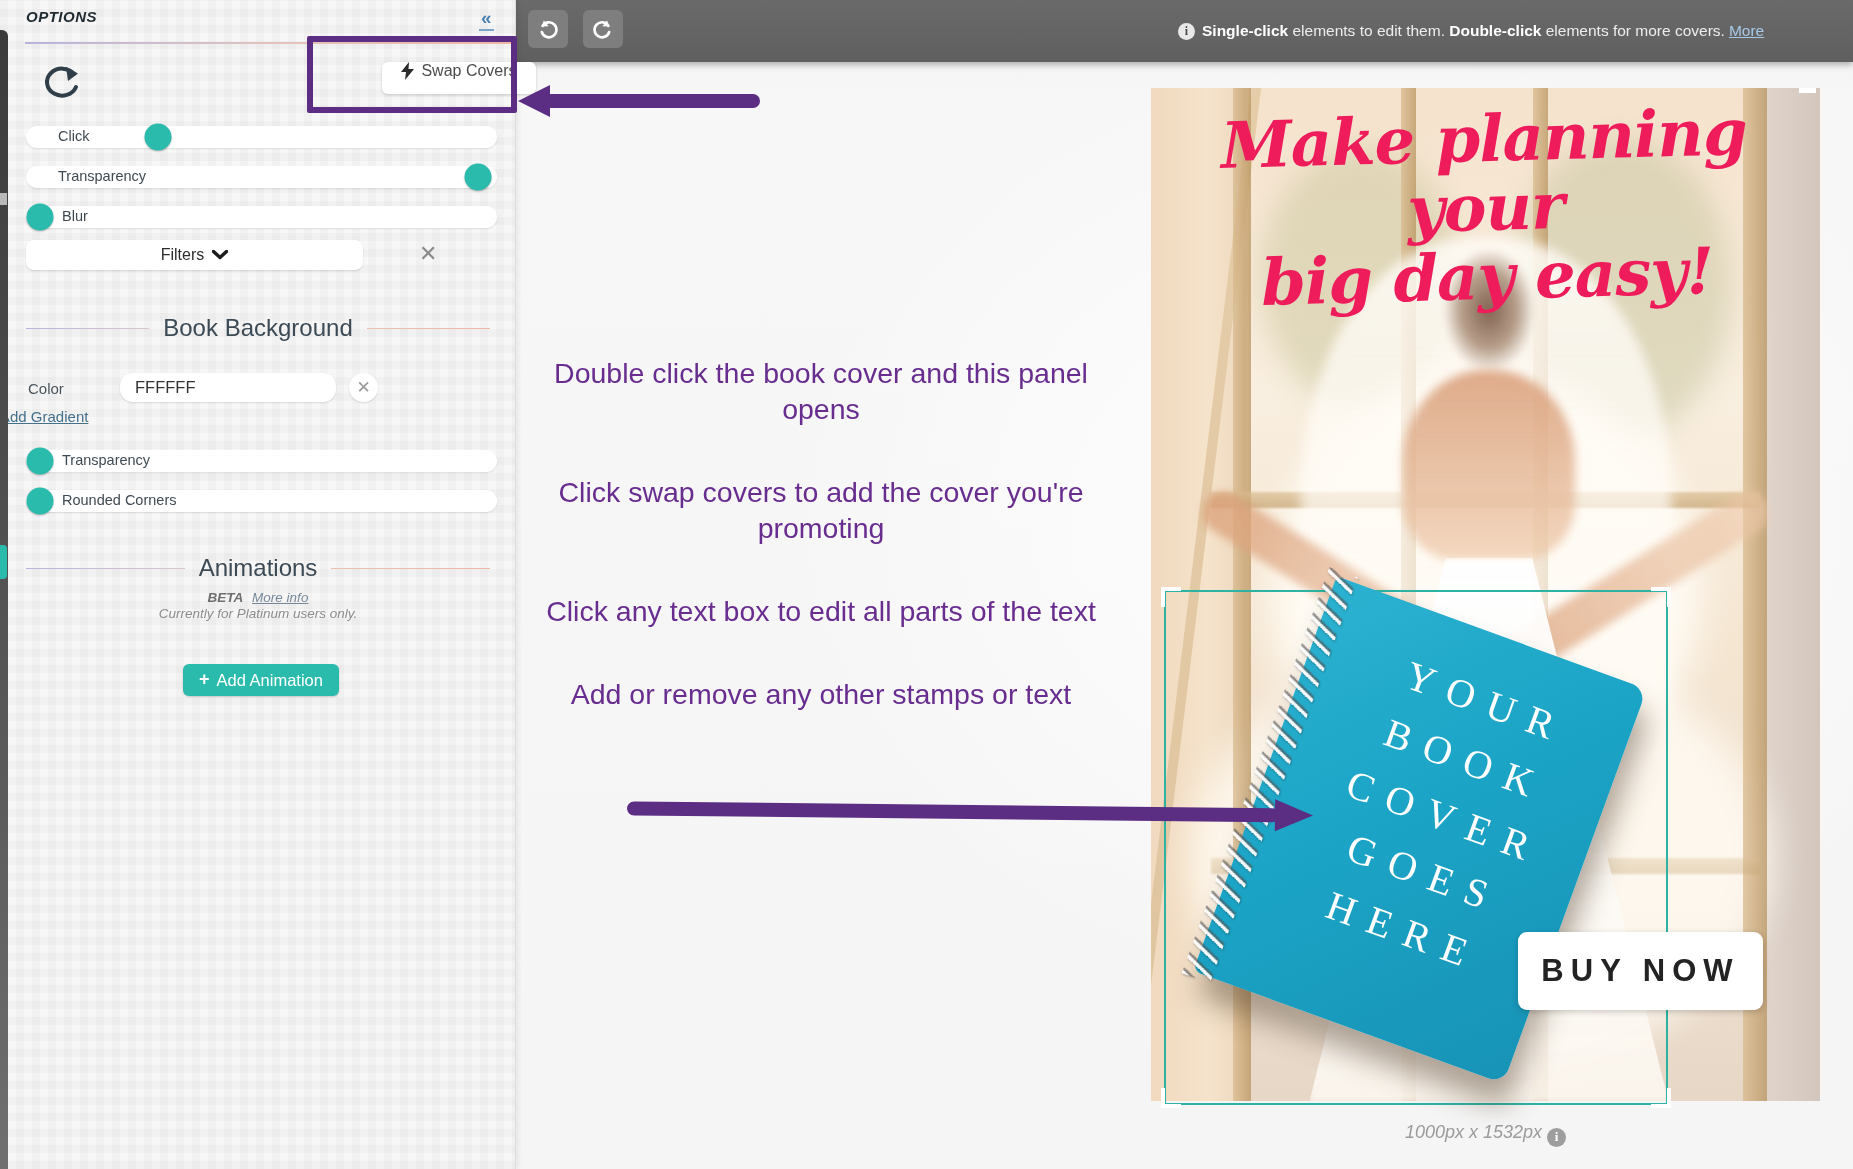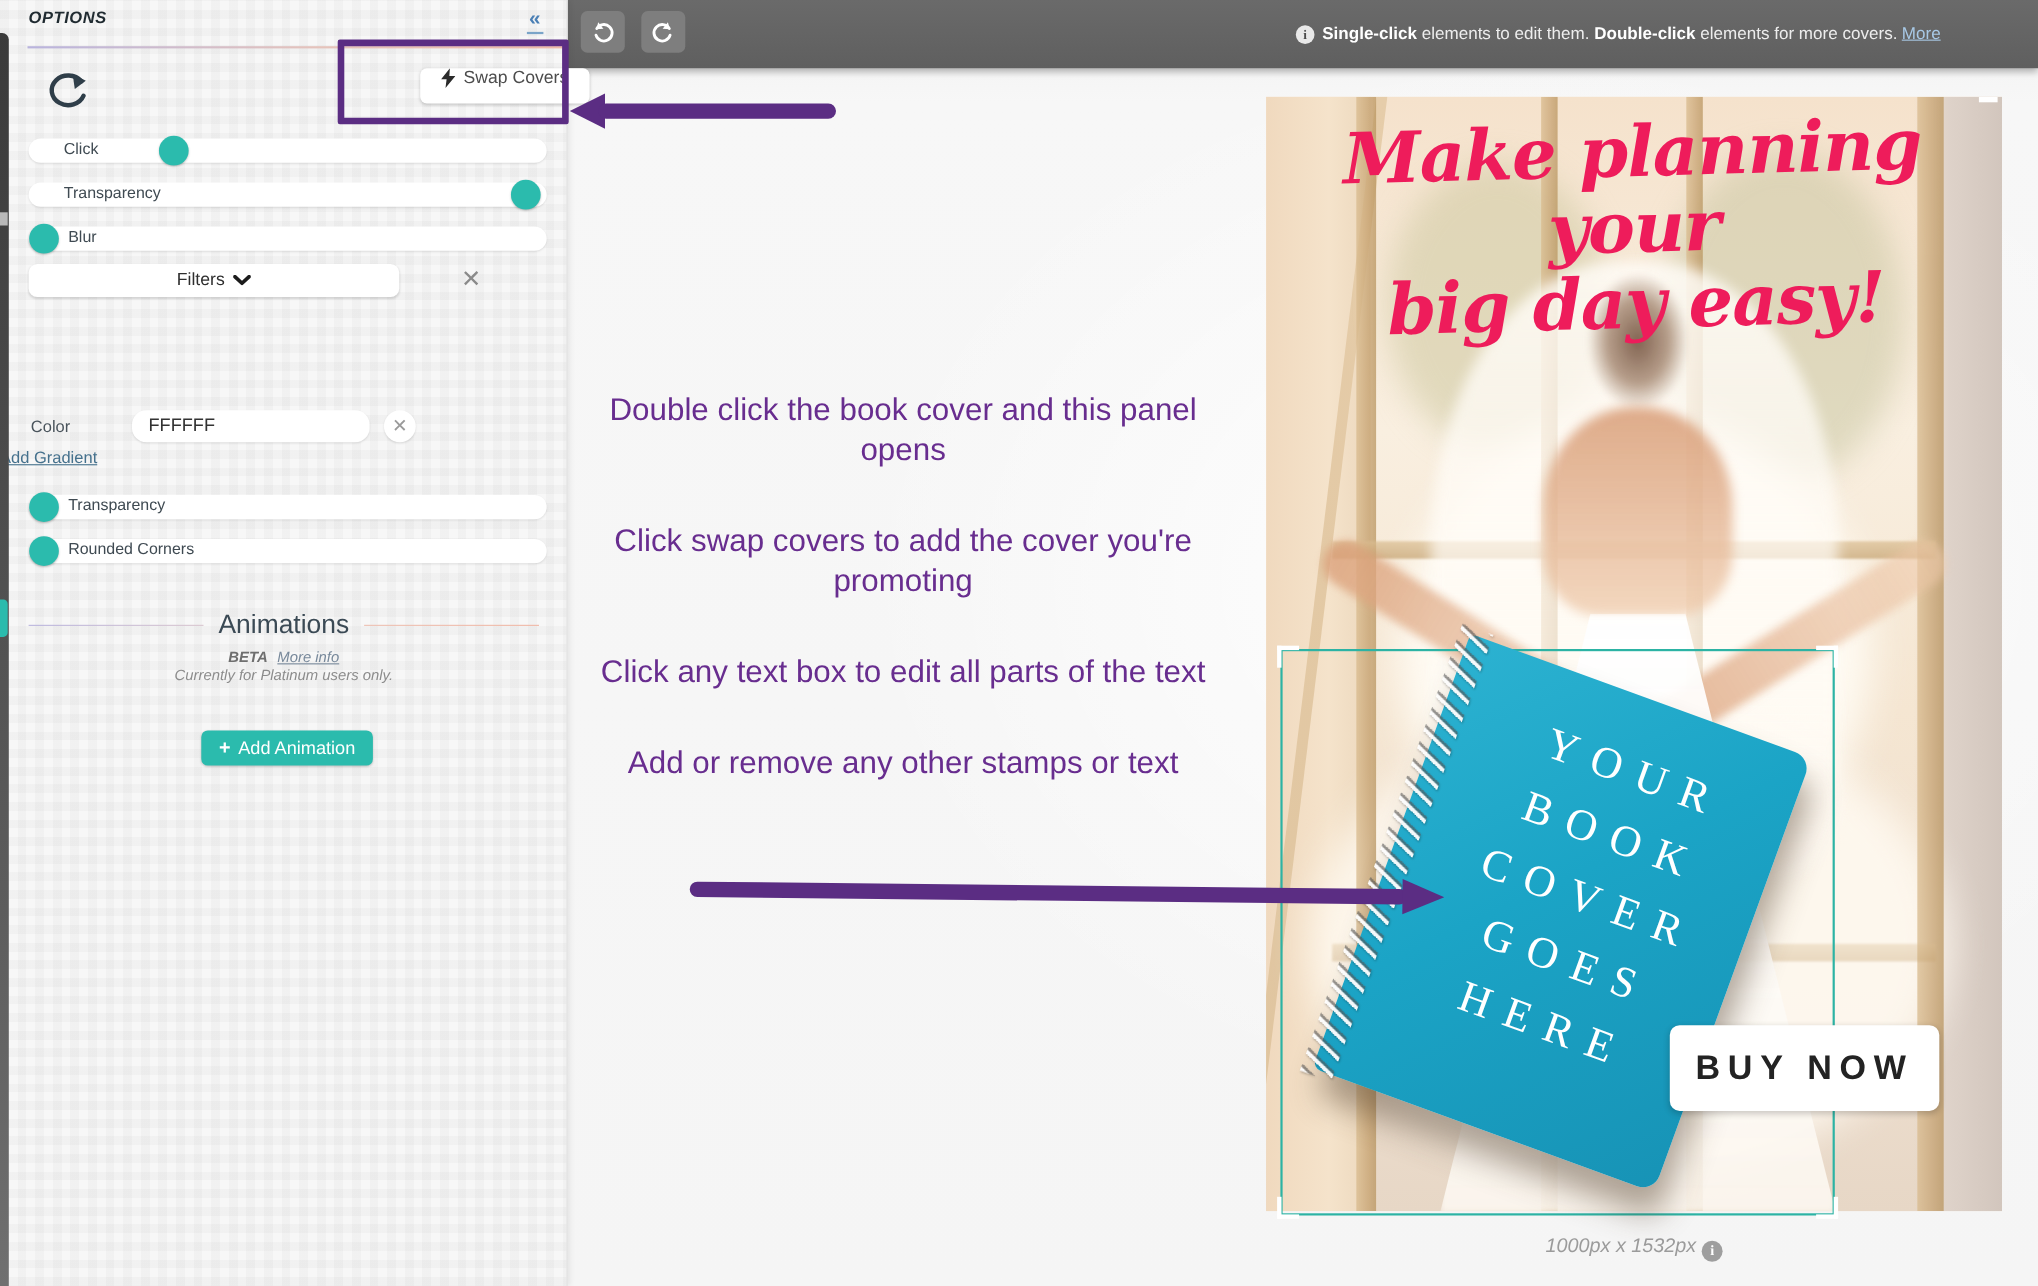--- a/index.html
+++ b/index.html
@@ -339,20 +339,25 @@
   </div>
 
   <div class="filters-btn">
     <span>Filters</span>
     <svg width="16" height="10" viewBox="0 0 16 10">
       <path d="M1.5 1.5 L8 7.5 L14.5 1.5" fill="none" stroke="#1c1c1c" stroke-width="3.4" stroke-linecap="round" stroke-linejoin="round"></path>
     </svg>
   </div>
   <div class="x-icon" style="left:419px;top:243px;">✕</div>
 
+  <div class="section-head" style="top:314px;">
+    <span class="ln ln-left"></span>
+    <span>Book Background</span>
+    <span class="ln ln-right"></span>
+  </div>
 
   <div class="color-label">Color</div>
   <input class="color-input" value="FFFFFF" style="">
   <div class="color-x">✕</div>
   <div class="add-gradient">Add Gradient</div>
 
   <div class="slider" style="top:450px;">
     <span class="s-label" style="left:36px;">Transparency</span>
     <span class="knob" style="left: 3%;"></span>
   </div>

